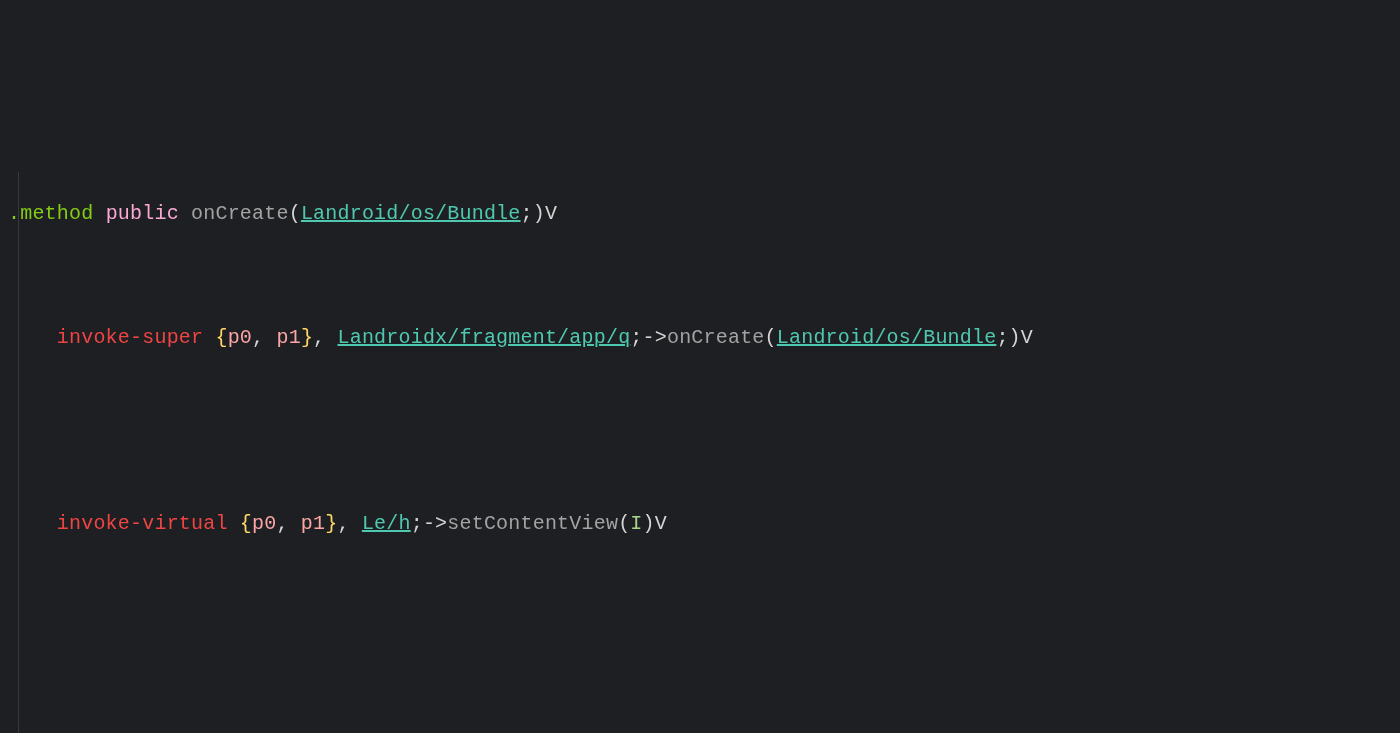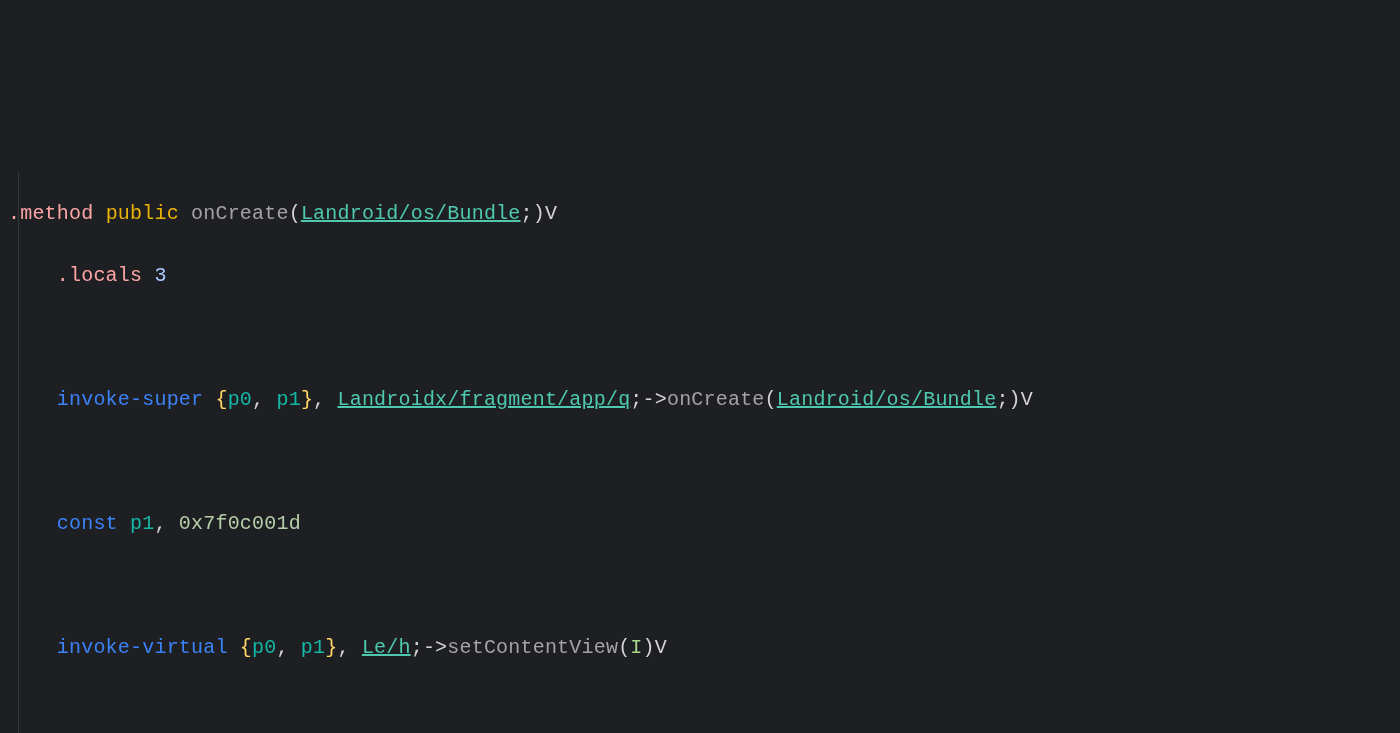--- a/index.html
+++ b/index.html
@@ -22,47 +22,45 @@
   .guide {
     position: absolute;
     left: 18px;
     top: 36px;
     bottom: 0;
     width: 1px;
     background: #4a4c52;
     opacity: 0.55;
   }
   .line { padding-left: 0; letter-spacing: 0.2px; }
-  .kw-dir   { color: #fca5a5; }     
-  .kw-mod   { color: #eab308; }     
+  .kw-dir   { color: #84cc16; }     
+  .kw-mod   { color: #f9a8d4; }     
   .fn       { color: #a3a3a3; }     
   .type     { color: #4ec9b0; text-decoration: underline; }     
   .op       { color: #d4d4d4; }     
   .plain    { color: #d4d4d4; }
-  .instr    { color: #3b82f6; }
-  .reg      { color: #14b8a6; }     
+  .instr    { color: #ef4444; }
+  .reg      { color: #fca5a5; }     
   .reg-em   { color: #a8c9ff; }
   .brace    { color: #ffd866; }
   .num      { color: #b5cea8; }
   .I        { color: #a7d58a; }
   .arrow    { color: #d4d4d4; }
 </style>
 </head>
 <body>
 
 
 
 <div class="code-container">
 <div class="guide"></div>
 <div class="line"><span class="kw-dir">.method</span> <span class="kw-mod">public</span> <span class="fn">onCreate</span><span class="op">(</span><span class="type">Landroid/os/Bundle</span><span class="op">;)</span><span class="plain">V</span></div>
-<div class="line">    <span class="kw-dir">.locals</span> <span class="reg-em">3</span></div>
 <div class="line"> </div>
 <div class="line">    <span class="instr">invoke-super</span> <span class="brace">{</span><span class="reg">p0</span><span class="op">, </span><span class="reg">p1</span><span class="brace">}</span><span class="op">, </span><span class="type">Landroidx/fragment/app/q</span><span class="op">;</span><span class="arrow">-&gt;</span><span class="fn">onCreate</span><span class="op">(</span><span class="type">Landroid/os/Bundle</span><span class="op">;)</span><span class="plain">V</span></div>
 <div class="line"> </div>
-<div class="line">    <span class="instr">const</span> <span class="reg">p1</span><span class="op">, </span><span class="num">0x7f0c001d</span></div>
 <div class="line"> </div>
 <div class="line">    <span class="instr">invoke-virtual</span> <span class="brace">{</span><span class="reg">p0</span><span class="op">, </span><span class="reg">p1</span><span class="brace">}</span><span class="op">, </span><span class="type">Le/h</span><span class="op">;</span><span class="arrow">-&gt;</span><span class="fn">setContentView</span><span class="op">(</span><span class="I">I</span><span class="op">)</span><span class="plain">V</span></div>
 <div class="line"> </div>
 
 
 
 
 
 
 

